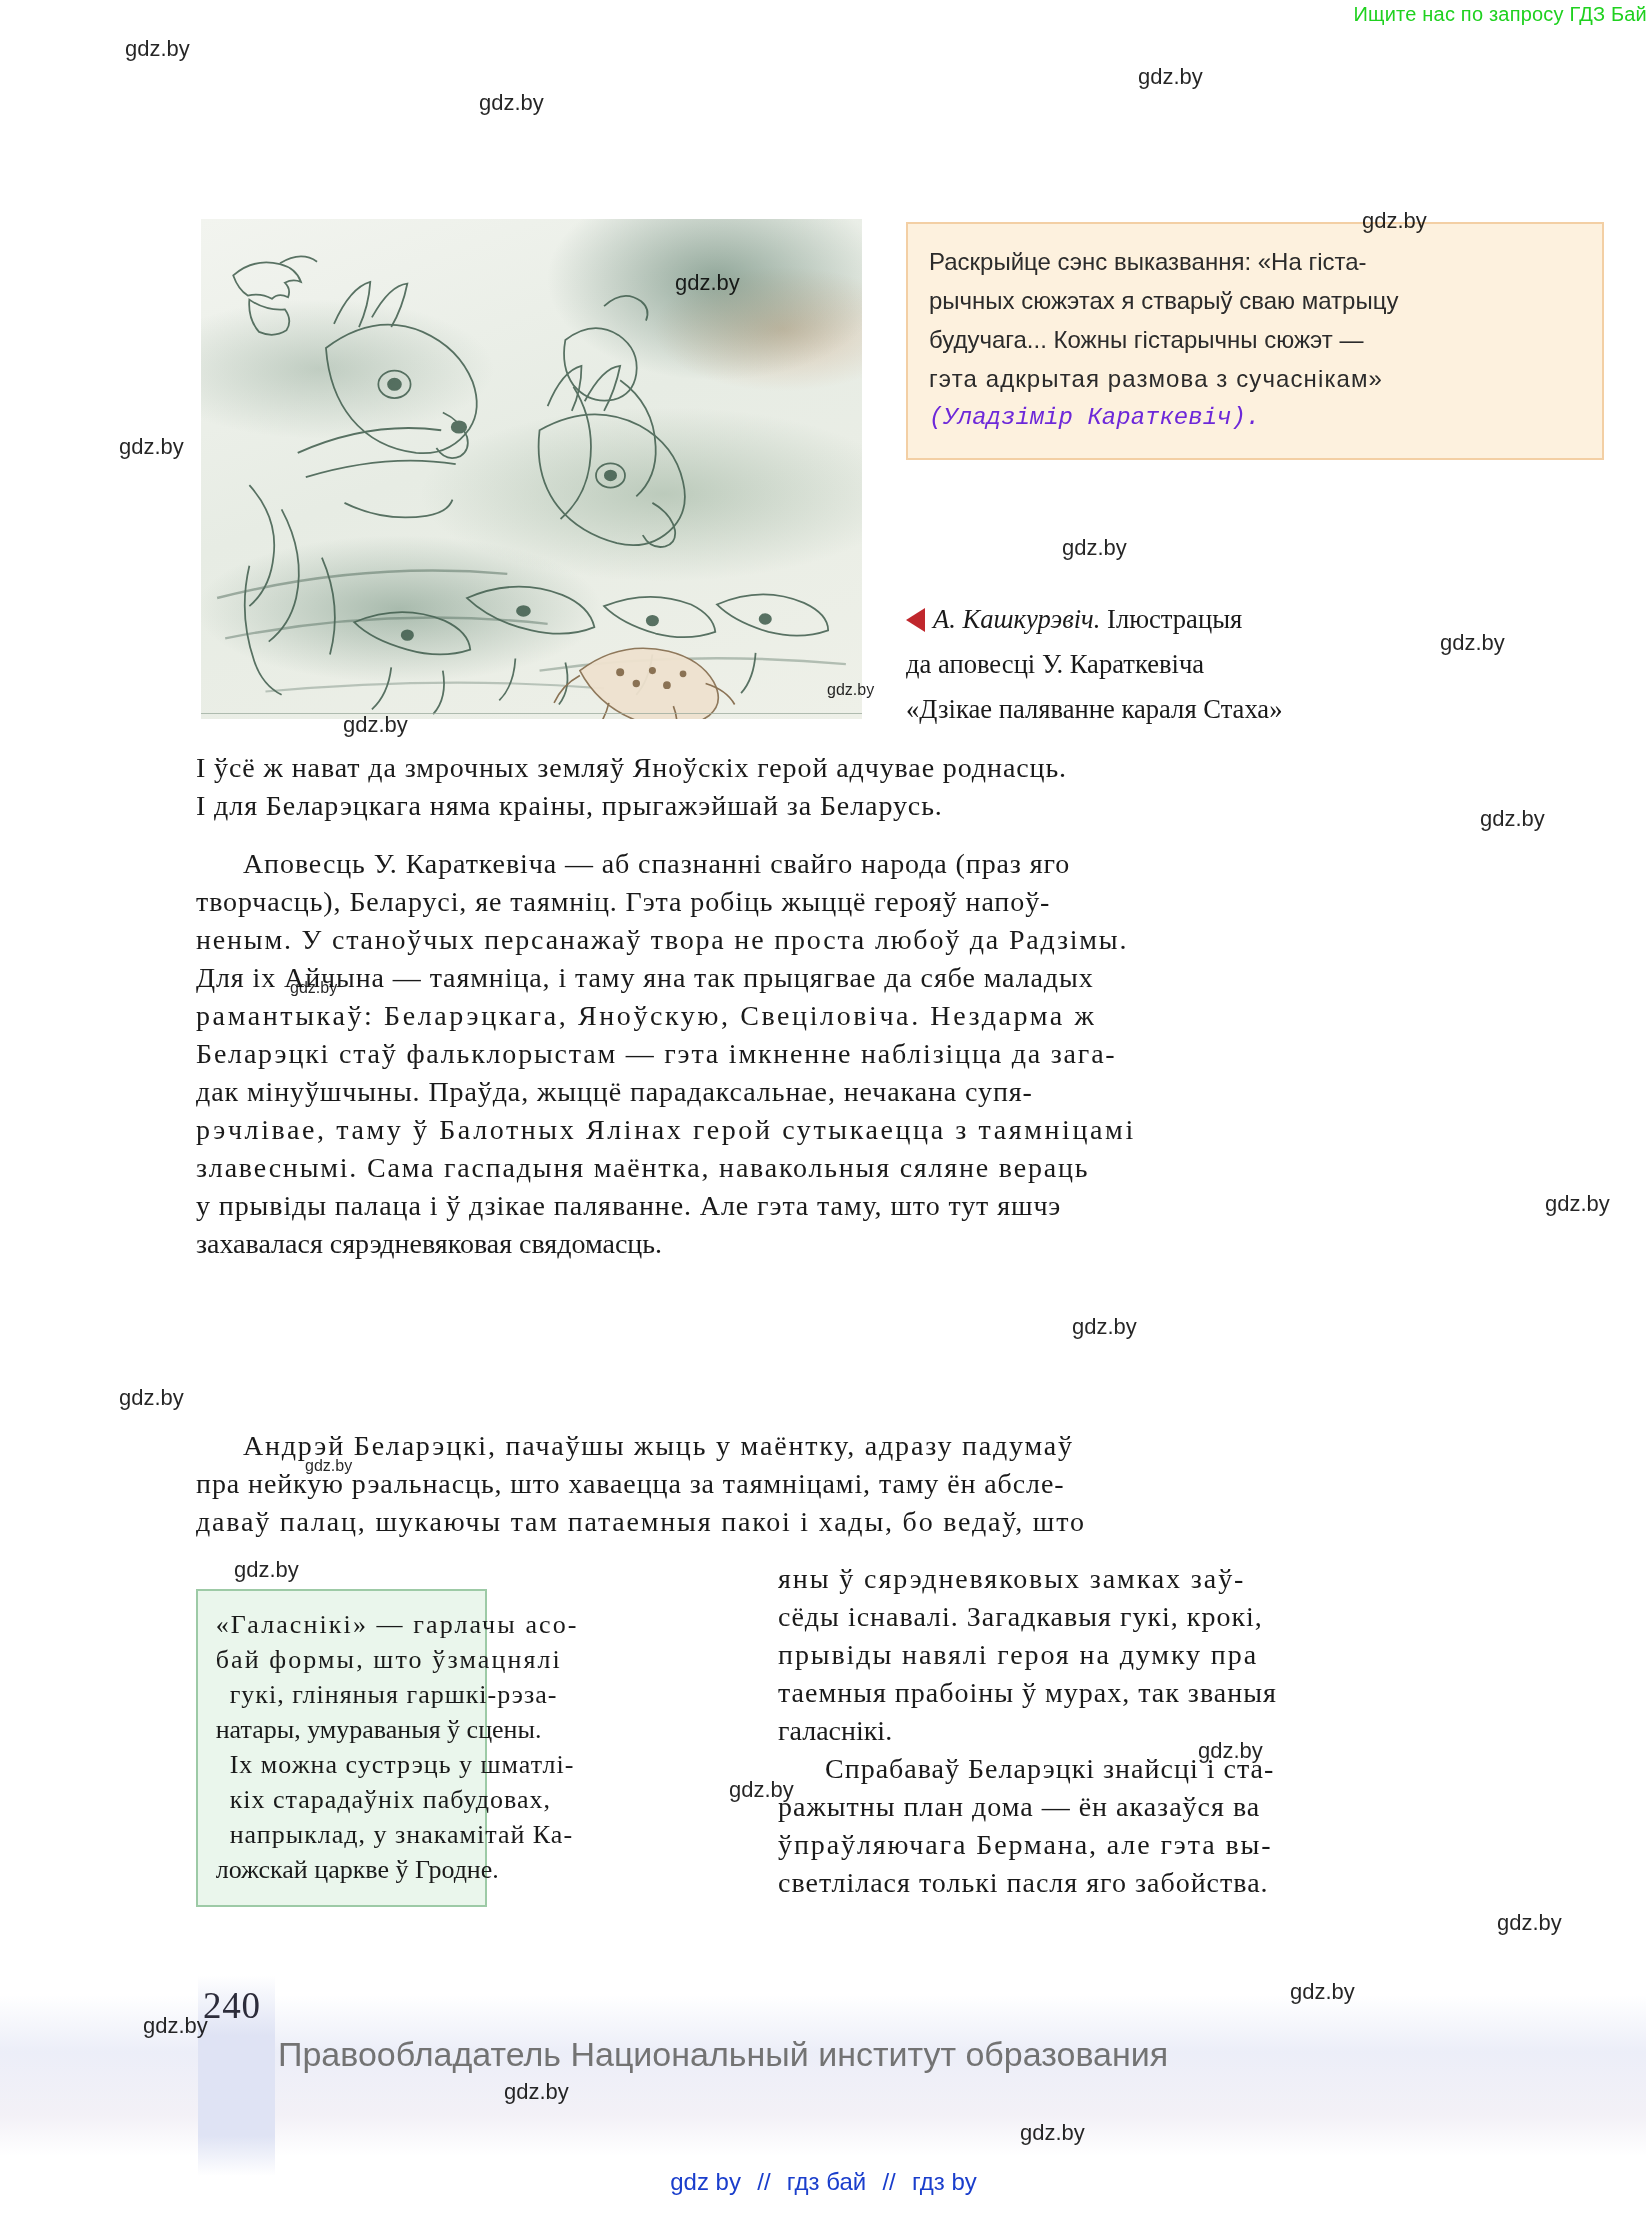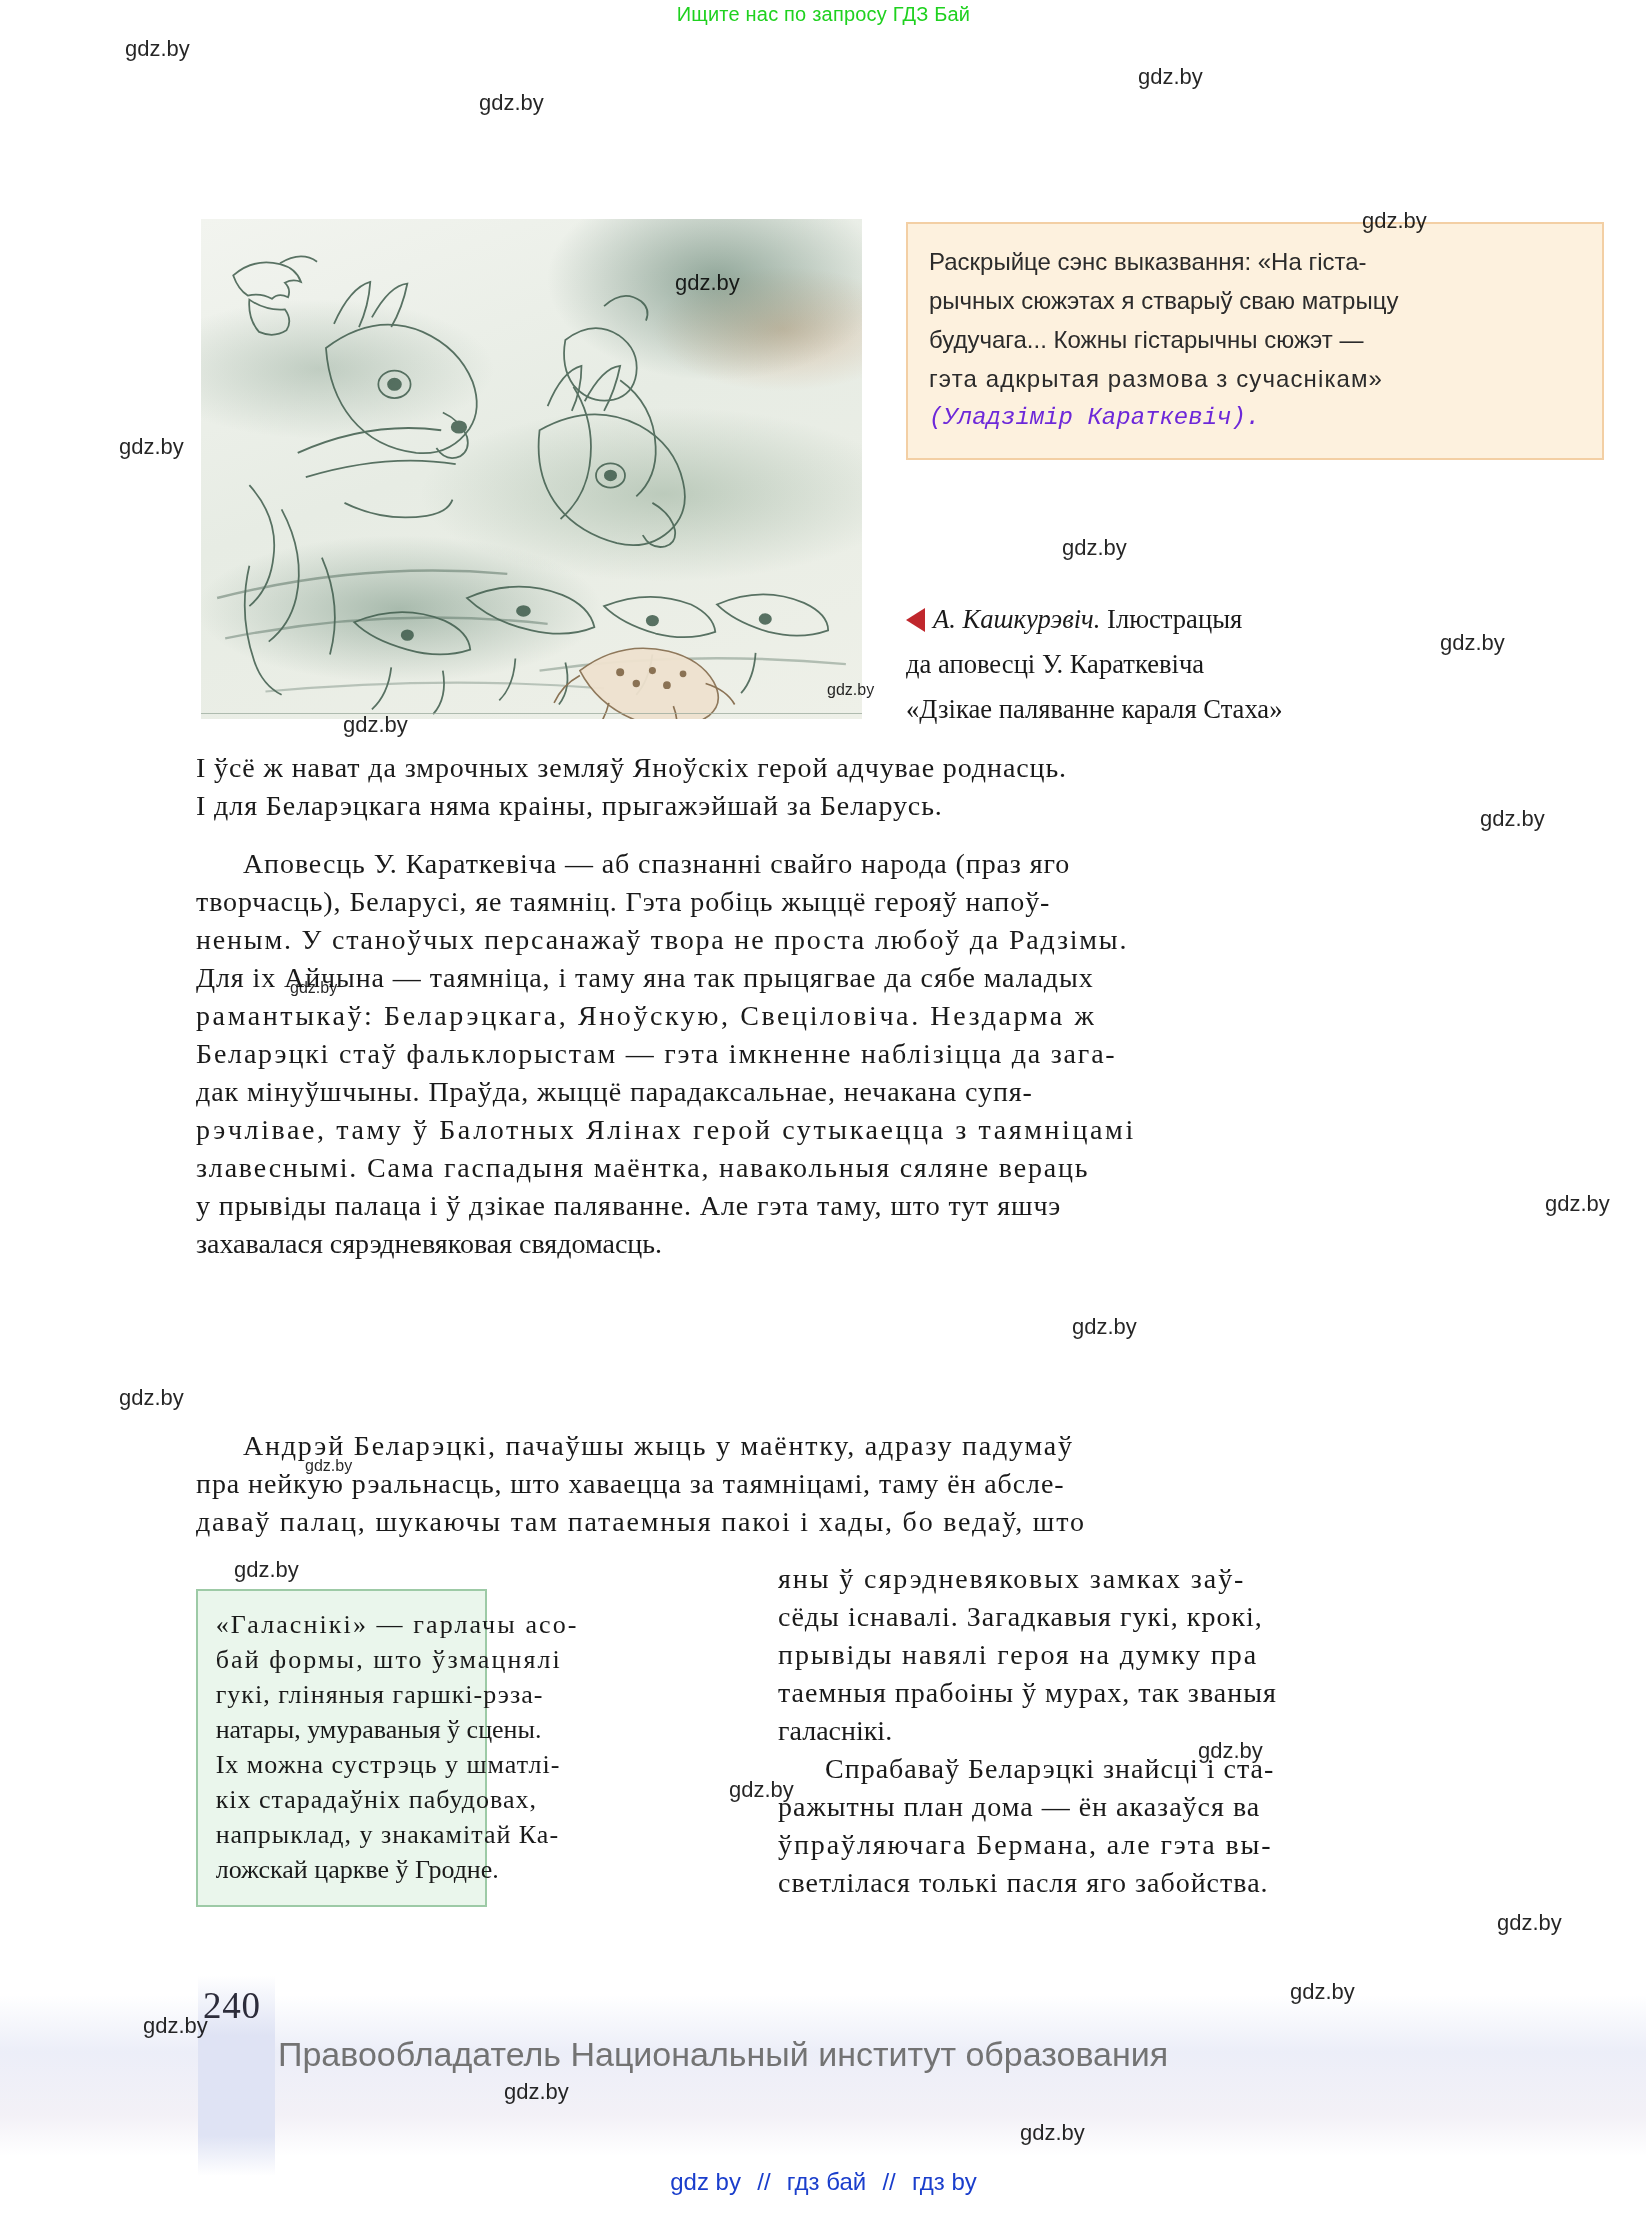--- a/index.html
+++ b/index.html
@@ -17,21 +17,21 @@
 
   
   .promo-header {
     position: absolute;
     top: 0;
     left: 0;
     width: 1647px;
     height: 29px;
     display: flex;
     align-items: center;
-    justify-content: center;
+    justify-content: flex-end;
     font-family: "Liberation Sans", sans-serif;
     font-size: 20px;
     color: #1fd11f;
     letter-spacing: 0.2px;
   }
 
   
   .page {
     position: absolute;
     top: 29px;
@@ -151,21 +151,21 @@
     background: #eaf6ec;
     border: 2.4px solid #9dcaa6;
     padding: 16px 17.7px 17.7px 17.7px;
   }
   .gb-line {
     font-size: 26px;
     line-height: 35px;
     color: #1a1a1a;
     white-space: nowrap;
   }
-  .gb-line.sp1 { letter-spacing: 1px; }
+  .gb-line.sp1 { letter-spacing: 1px; margin-left: 14px; }
   .gb-line.sp2 { letter-spacing: 2.1px; }
 
   
   .right-col {
     position: absolute;
     left: 770px;
     top: 1531px;
     width: 729px;
   }
   .rc-line {

